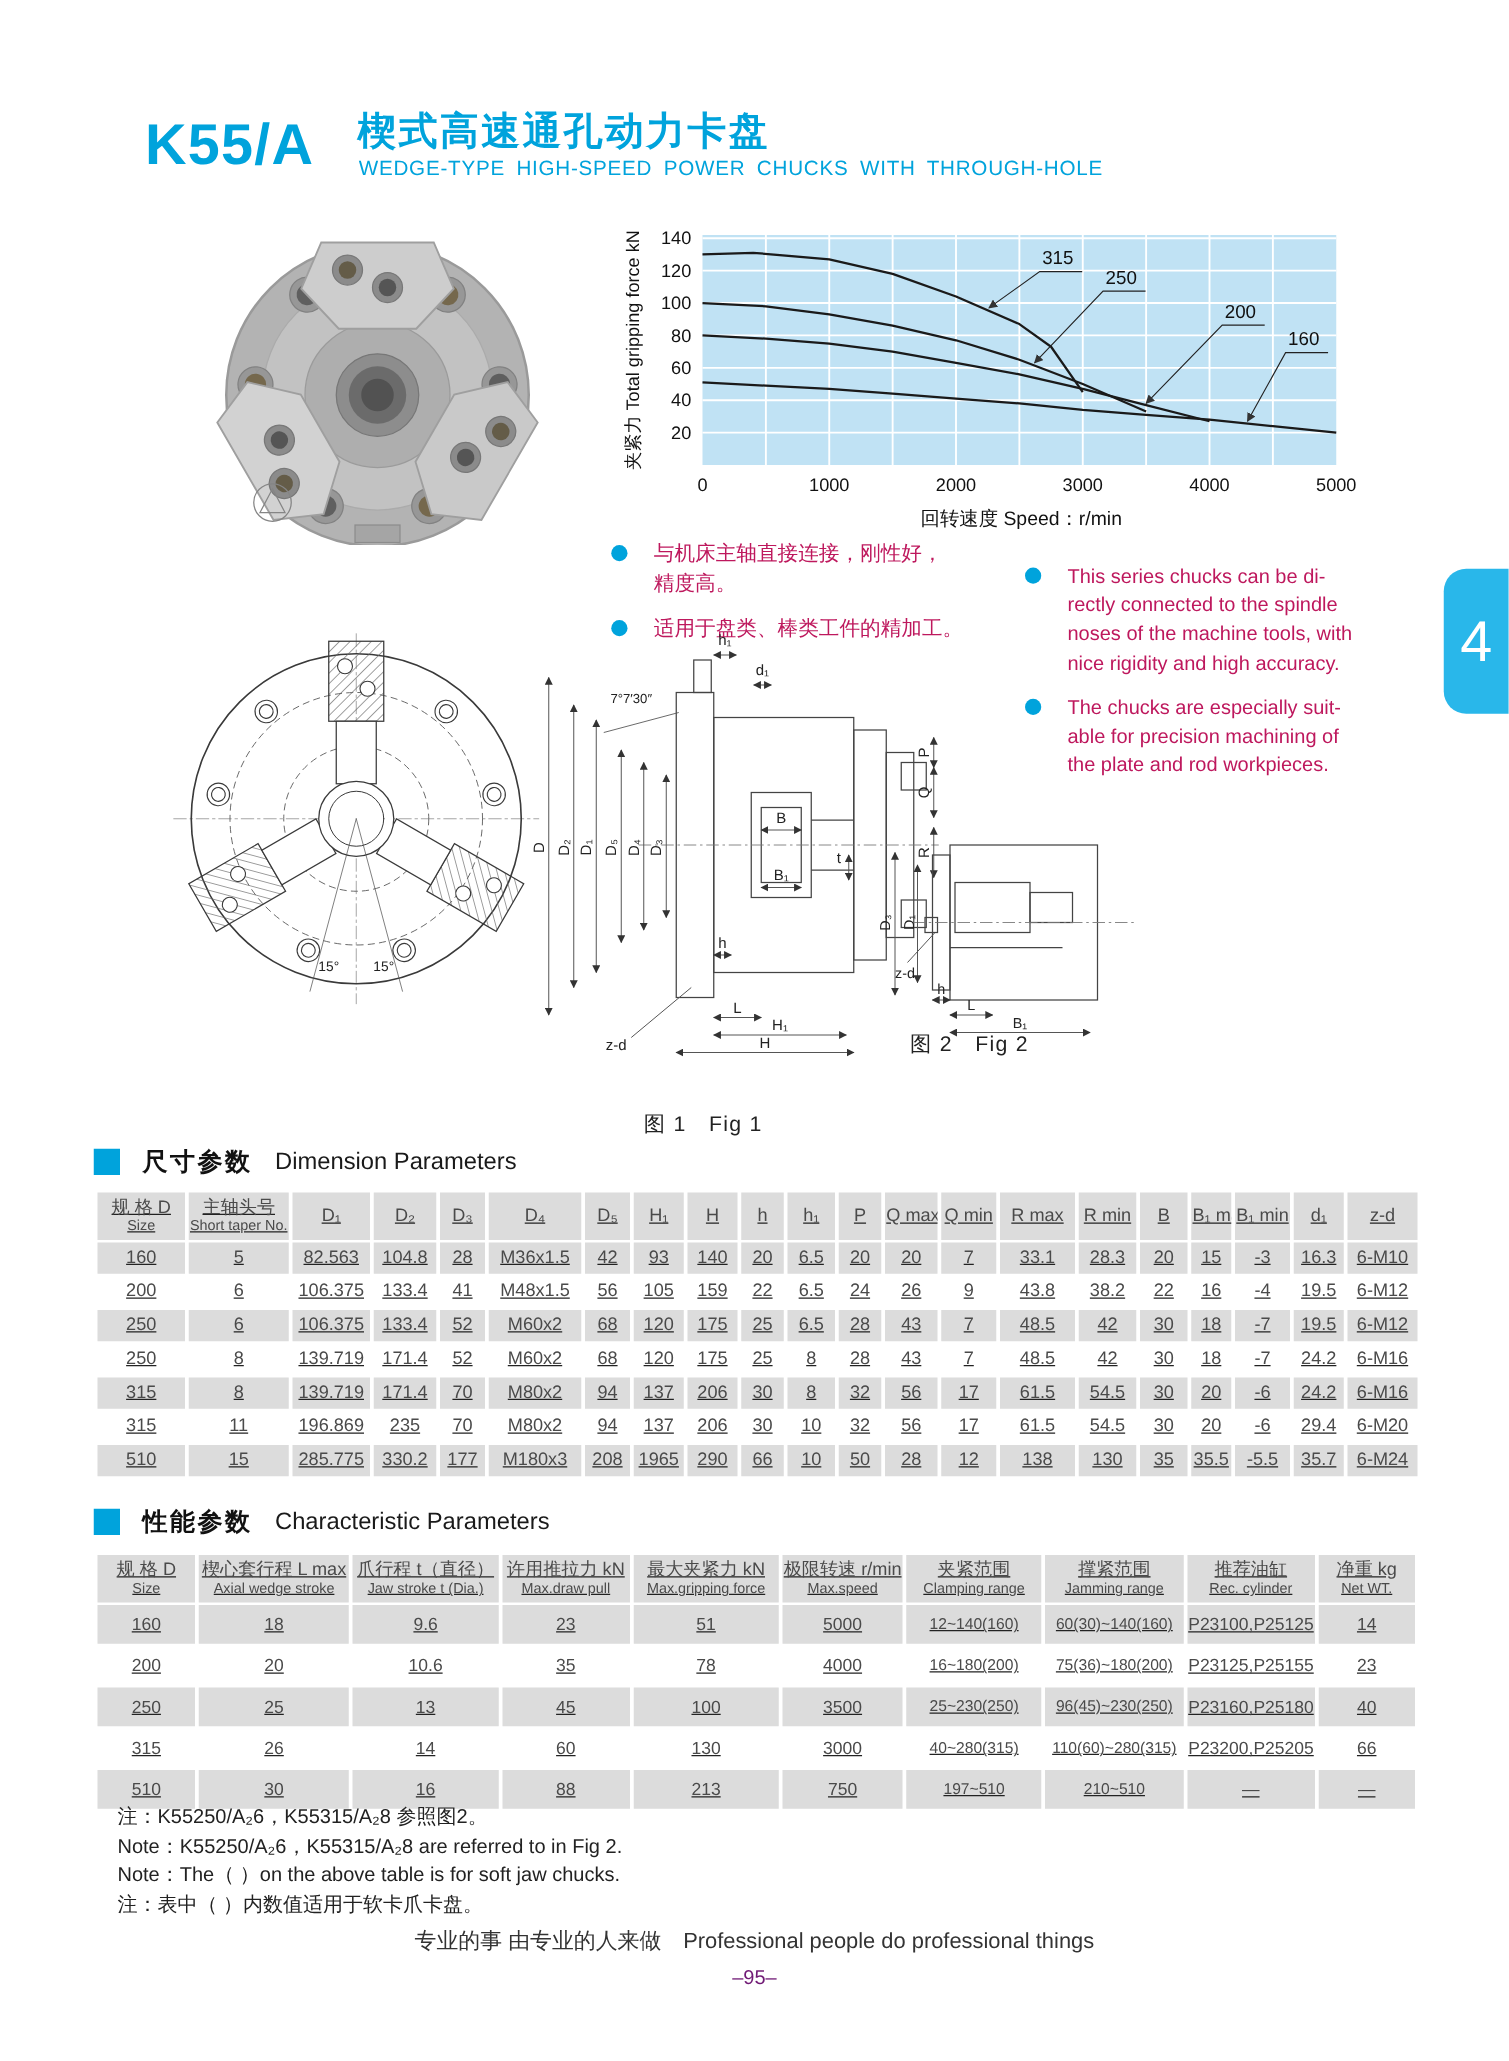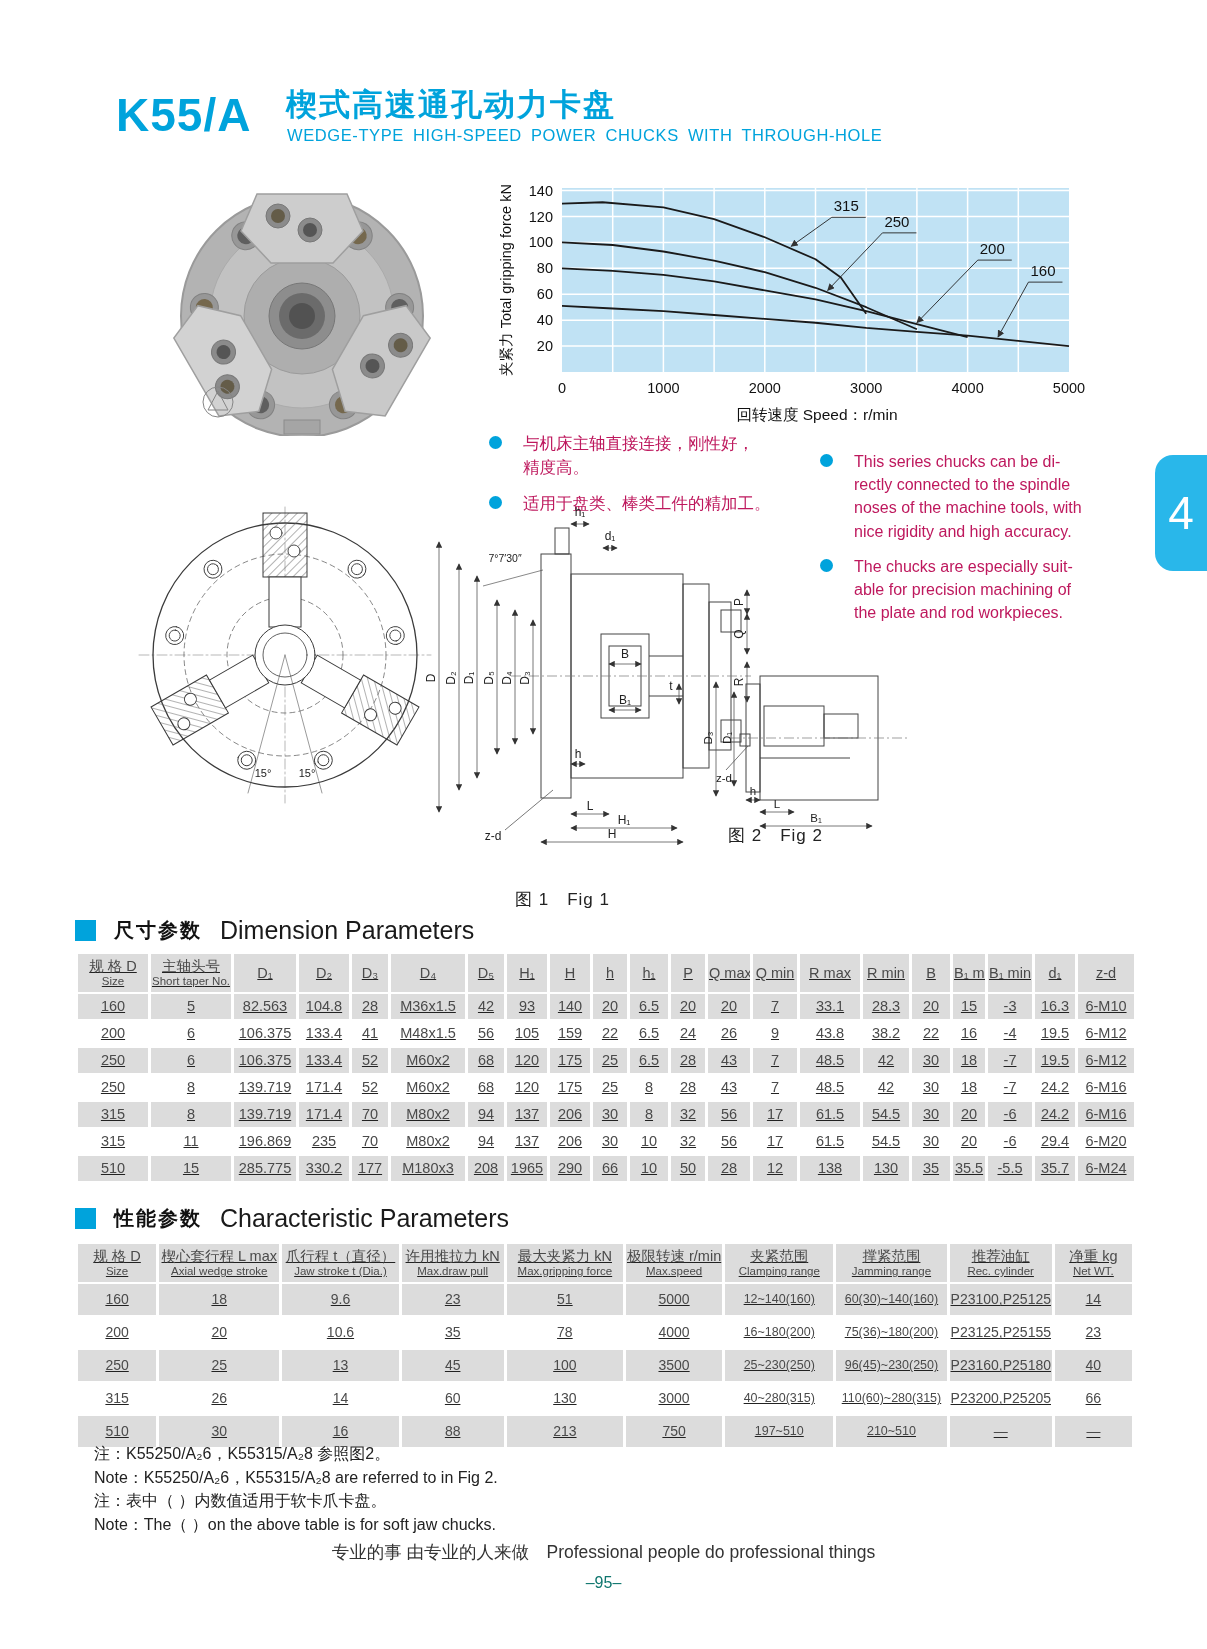--- a/index.html
+++ b/index.html
@@ -31,21 +31,21 @@
     border-radius:18px 0 0 18px; display:flex; align-items:center; justify-content:center; }
   .side-tab span { color:#fff; font-size:46px; font-weight:400; }
 
   
   .fig-caption { font-size:17px; color:#222; letter-spacing:1px; }
 
   
   .section-title { display:flex; align-items:center; gap:18px; }
   .section-square { width:21px; height:21px; background:#00a3dc; }
   .section-cn { font-size:20px; font-weight:bold; color:#111; letter-spacing:2px; }
-  .section-en { font-size:25px; color:#1a1a1a; }
+  .section-en { font-size:19px; color:#1a1a1a; }
 
   
   table { border-collapse:separate; border-spacing:3px 2px; table-layout:fixed;text-decoration:underline; }
   th, td { text-align:center; vertical-align:middle; color:#4a4a4a; white-space:nowrap; overflow:hidden; }
   thead th { background:#dcdcdc; padding:3px 1px; font-weight:normal; }
   tbody tr:nth-child(odd) td { background:#dcdcdc; }
   tbody tr:nth-child(even) td { background:#ffffff; }
   .h-cn { font-size:14.5px; line-height:1.25; }
   .h-en { font-size:11.5px; line-height:1.2; }
 
@@ -68,21 +68,21 @@
   .char-table td:nth-child(7), .char-table td:nth-child(8) { font-size:12.5px; }
   .char-table th:nth-child(1){width:78px}  .char-table th:nth-child(2){width:120px}
   .char-table th:nth-child(3){width:116px} .char-table th:nth-child(4){width:102px}
   .char-table th:nth-child(5){width:116px} .char-table th:nth-child(6){width:96px}
   .char-table th:nth-child(7){width:108px} .char-table th:nth-child(8){width:110px}
   .char-table th:nth-child(9){width:102px} .char-table th:nth-child(10){width:77px}
 
   
   .notes { left:94px; top:1442px; font-size:16px; color:#222; line-height:1.48; }
   .slogan { left:0; top:1540px; width:1207px; text-align:center; font-size:17.5px; color:#333; }
-  .page-num { left:0; top:1574px; width:1207px; text-align:center; font-size:16px; color:#0f766e; }
+  .page-num { left:0; top:1574px; width:1207px; text-align:center; font-size:16px; color:#701a75; }
 </style>
 </head>
 <body>
 
 <svg width="0" height="0" style="position:absolute" aria-hidden="true">
   <defs>
     <marker id="ar" viewBox="0 0 10 10" refX="9" refY="5" markerWidth="8" markerHeight="8" orient="auto-start-reverse">
       <path d="M0,0 L10,5 L0,10 z" fill="#333"></path>
     </marker>
     <pattern id="hatch" width="6" height="6" patternTransform="rotate(45)" patternUnits="userSpaceOnUse">
@@ -738,18 +738,18 @@
         <td>210~510</td>
         <td>—</td>
         <td>—</td>
       </tr>
     </tbody>
 </table>
 
 <div class="abs notes">
   <div>注：K55250/A₂6，K55315/A₂8 参照图2。</div>
   <div>Note：K55250/A₂6，K55315/A₂8 are referred to in Fig 2.</div>
+  <div>Note：The（ ）on the above table is for soft jaw chucks.</div>
   <div>注：表中（ ）内数值适用于软卡爪卡盘。</div>
-  <div>Note：The（ ）on the above table is for soft jaw chucks.</div>
 </div>
 
 <div class="abs slogan">专业的事 由专业的人来做　Professional people do professional things</div>
 <div class="abs page-num">–95–</div>
 
 </body></html>

